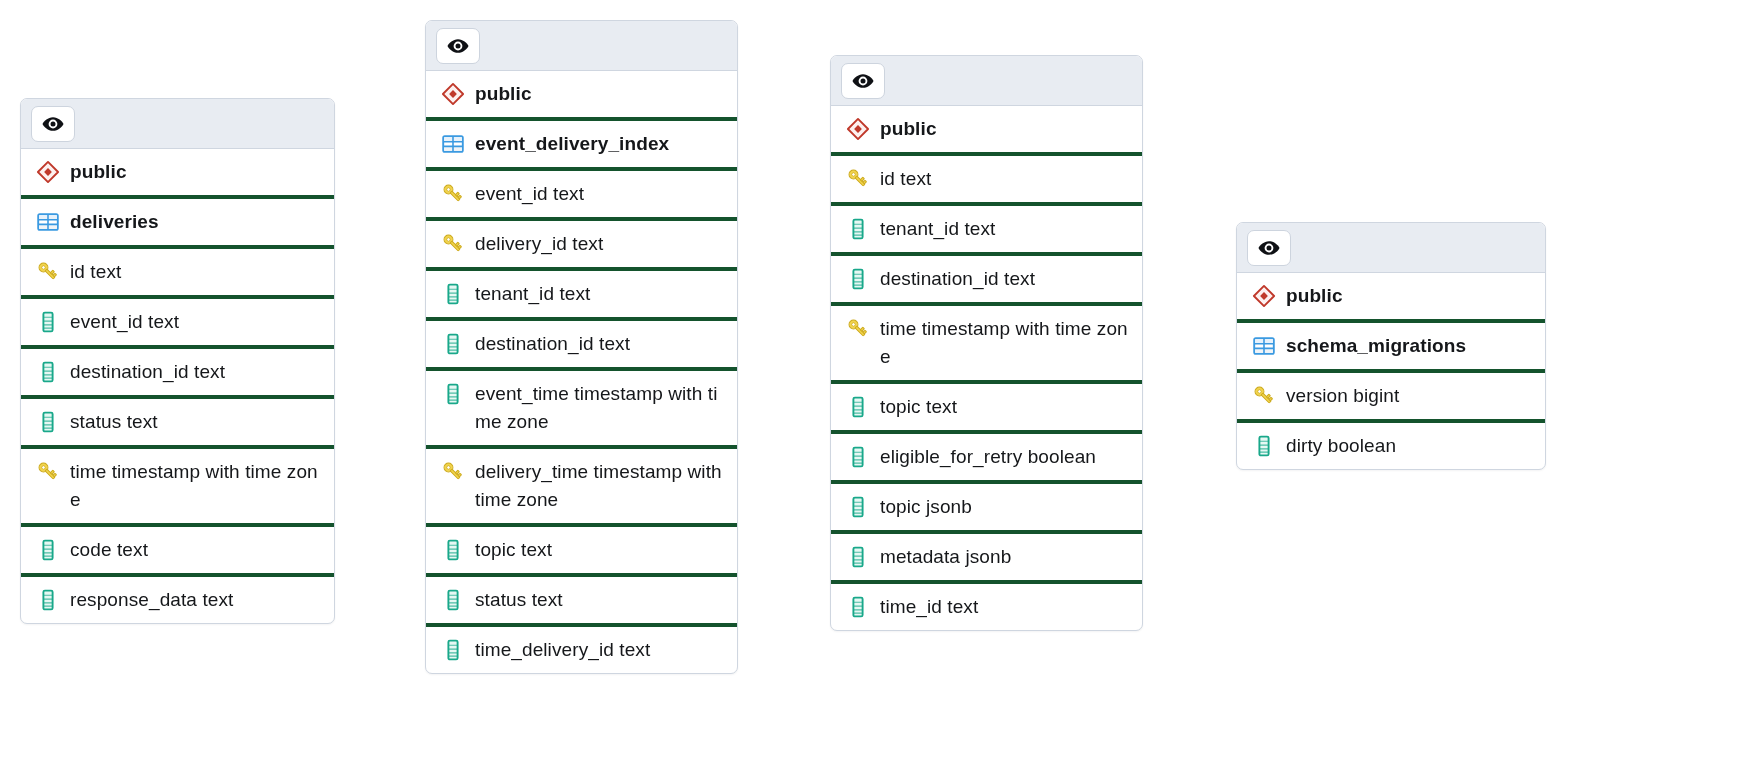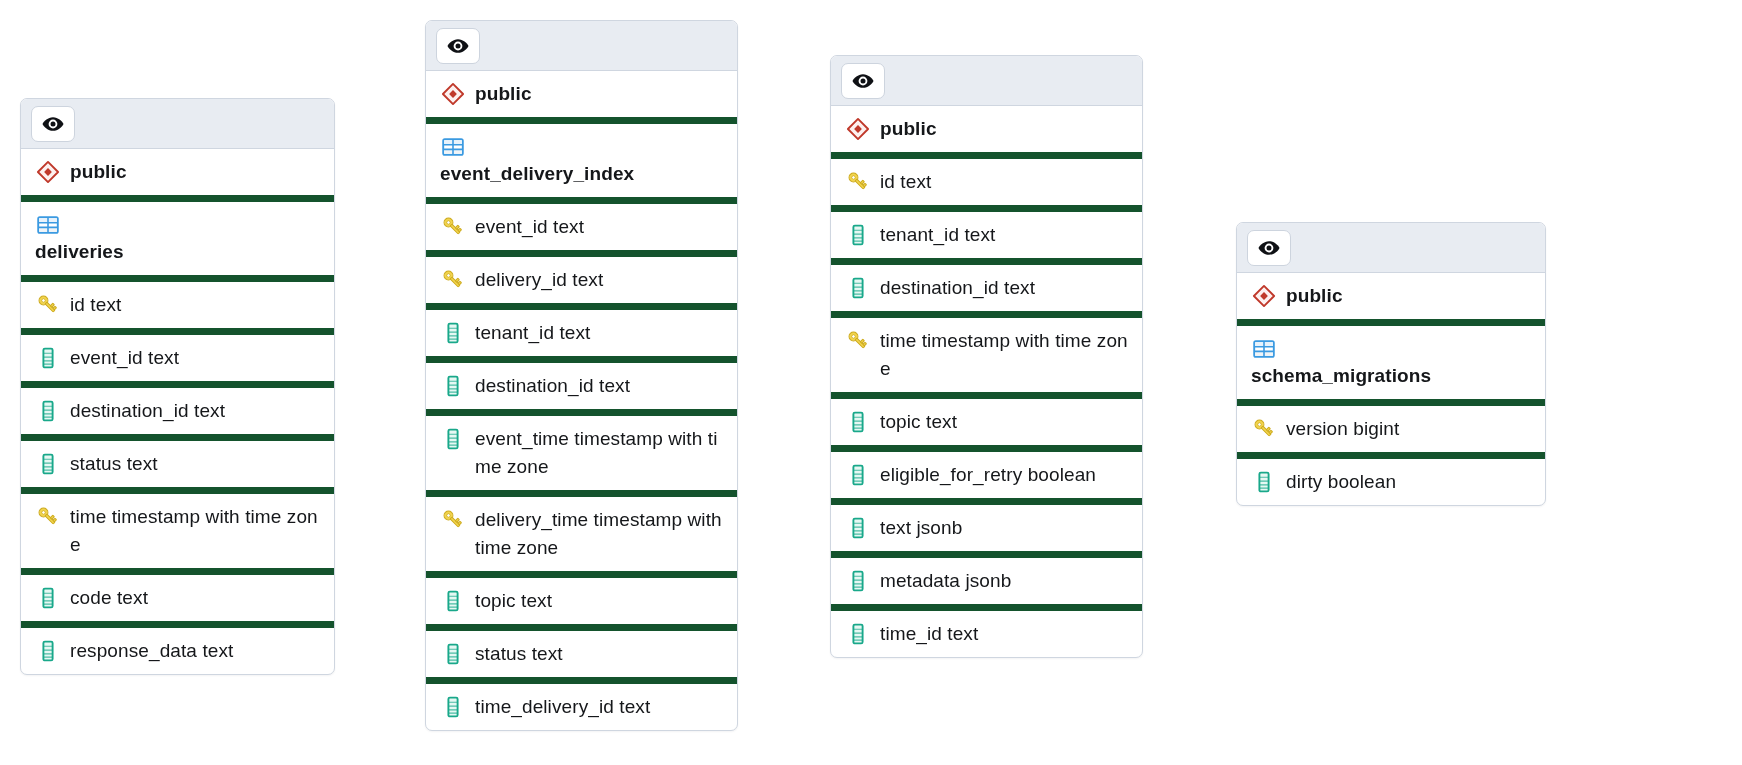--- a/index.html
+++ b/index.html
@@ -40,21 +40,21 @@
     display:flex;align-items:center;justify-content:center;
     cursor:pointer;
     flex:none;
   }
   .eye-btn svg{display:block;}
 
   .row{
     display:flex;
     align-items:flex-start;
     padding:9px 10px 9px 14px;
-    border-bottom:7px solid #14532d;
+    border-bottom:4px solid #14532d;
     box-sizing:border-box;
     min-height:45px;
   }
   .row:last-child{border-bottom:none;}
   .row .ico{
     flex:none;
     width:26px;
     height:26px;
     display:flex;align-items:center;justify-content:center;
     margin-right:9px;
@@ -62,21 +62,21 @@
   }
   .row .txt{
     font-size:19px;
     line-height:28px;
     color:#15171a;
     word-break:break-all;
     letter-spacing:.1px;
   }
   .row.strong .txt{font-weight:700;}
   .row.schema{min-height:45px;}
-  .row.table{min-height:45px;flex-direction:column;}
+  .row.table{min-height:45px;}
 </style>
 </head>
 <body>
 
 <div class="canvas">
     <div class="card" style="left: 20px; top: 98px; width: 315px;">
       <div class="card-header">
         <div class="eye-btn" title="Toggle visibility">
           <span>
             <svg width="24" height="24" viewBox="0 0 24 24" aria-hidden="true">
@@ -400,21 +400,21 @@
           </span>
           <span class="txt">eligible_for_retry boolean</span>
         </div>
         <div class="row">
           <span class="ico">
             <svg width="24" height="24" viewBox="0 0 24 24" aria-hidden="true">
               <rect x="7.4" y="2.6" width="9.2" height="18.8" rx="1.5" fill="#e6f8f3" stroke="#19a88a" stroke-width="1.9"></rect>
               <path d="M7.4 7.3h9.2M7.4 11.1h9.2M7.4 14.9h9.2M7.4 18.1h9.2" stroke="#19a88a" stroke-width="1.1" opacity=".75"></path>
             </svg>
           </span>
-          <span class="txt">text jsonb</span>
+          <span class="txt">topic jsonb</span>
         </div>
         <div class="row">
           <span class="ico">
             <svg width="24" height="24" viewBox="0 0 24 24" aria-hidden="true">
               <rect x="7.4" y="2.6" width="9.2" height="18.8" rx="1.5" fill="#e6f8f3" stroke="#19a88a" stroke-width="1.9"></rect>
               <path d="M7.4 7.3h9.2M7.4 11.1h9.2M7.4 14.9h9.2M7.4 18.1h9.2" stroke="#19a88a" stroke-width="1.1" opacity=".75"></path>
             </svg>
           </span>
           <span class="txt">metadata jsonb</span>
         </div>

